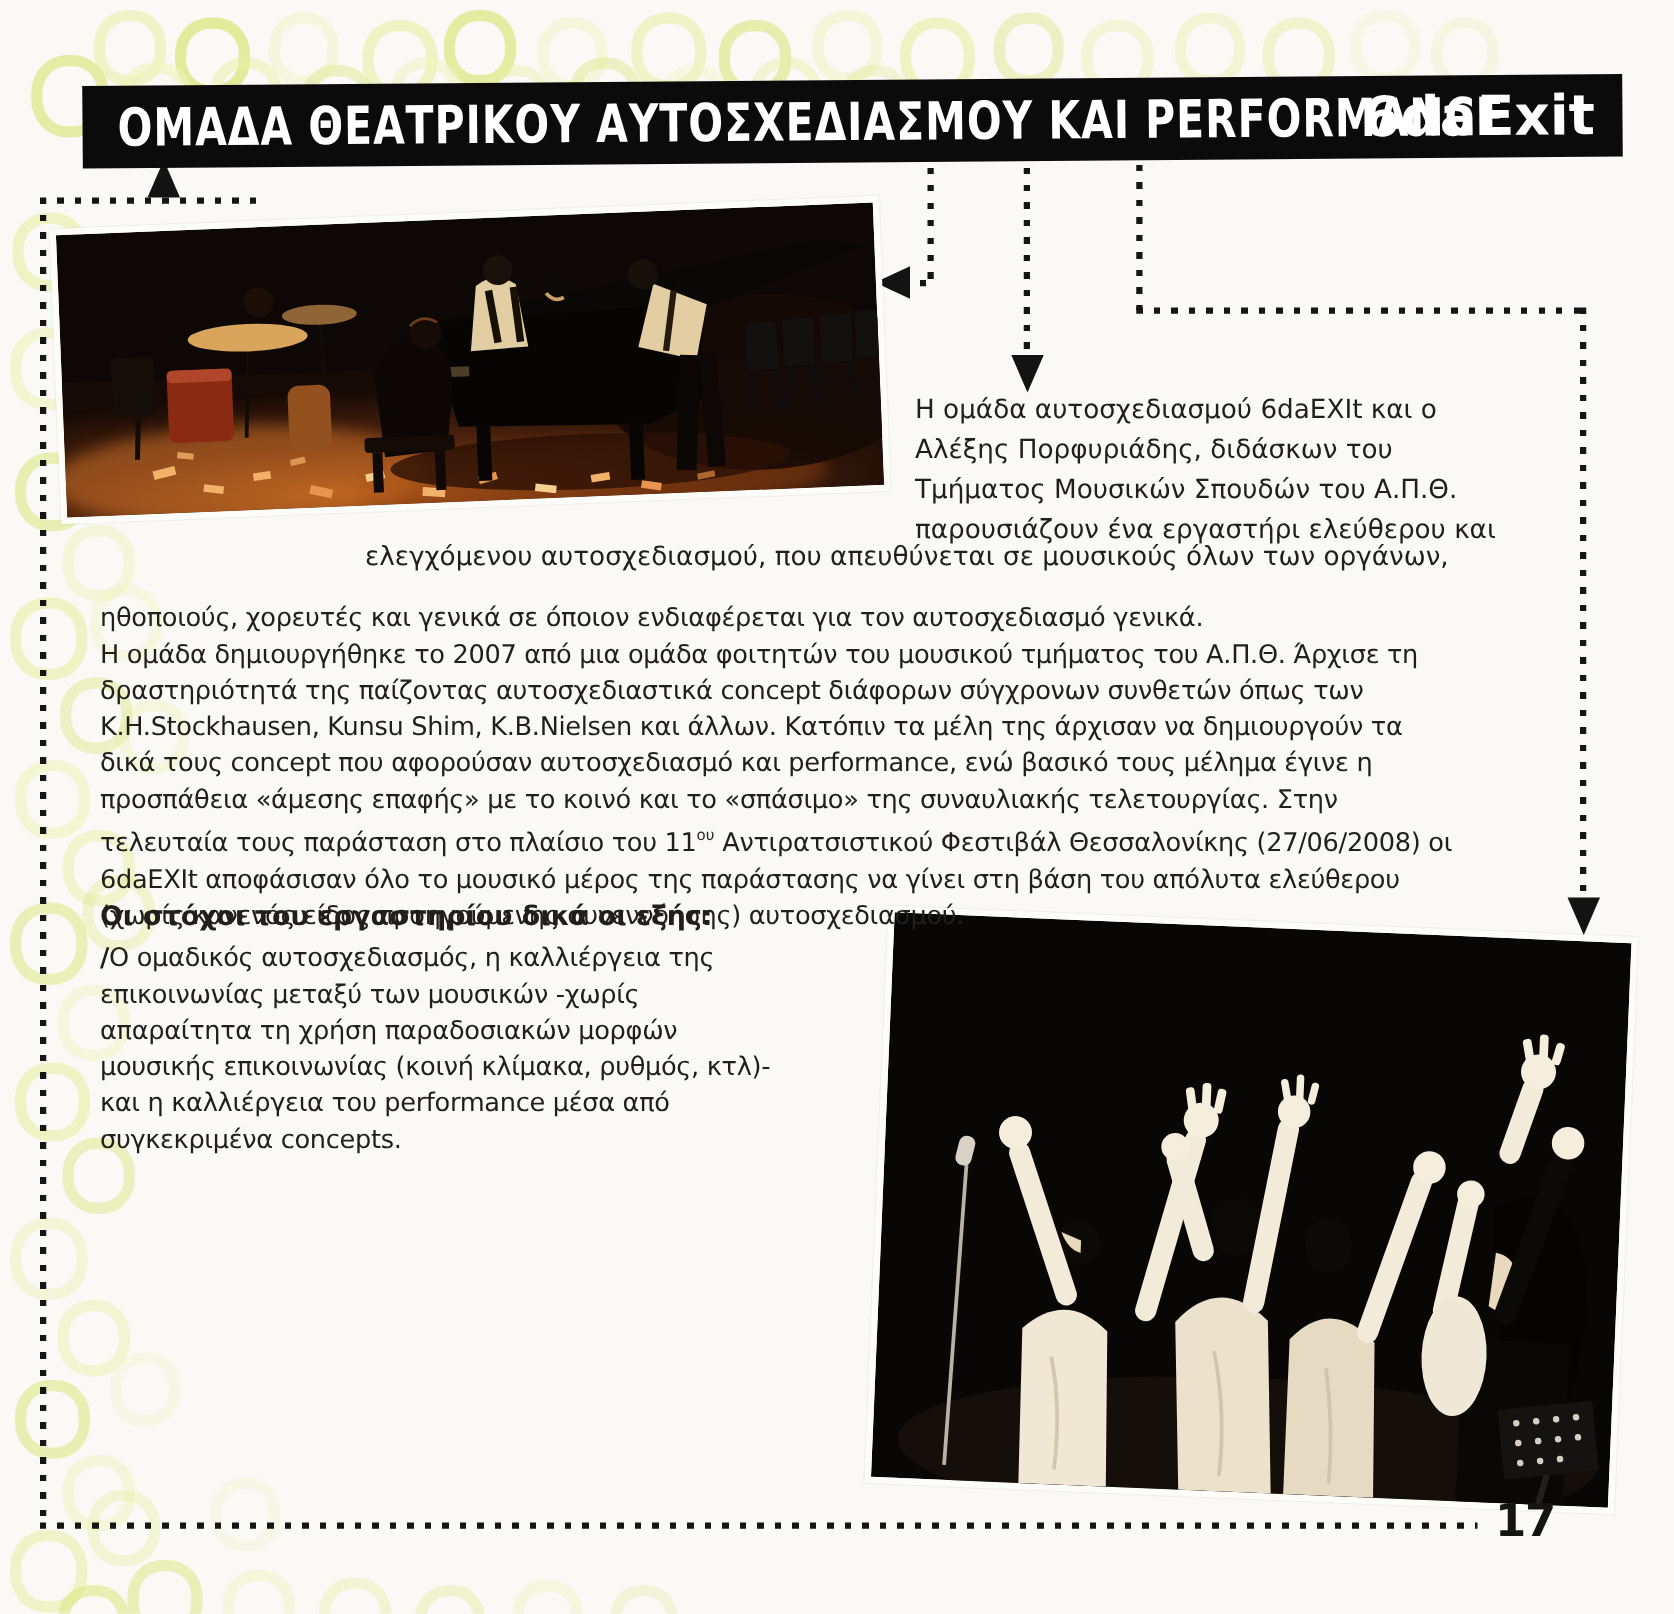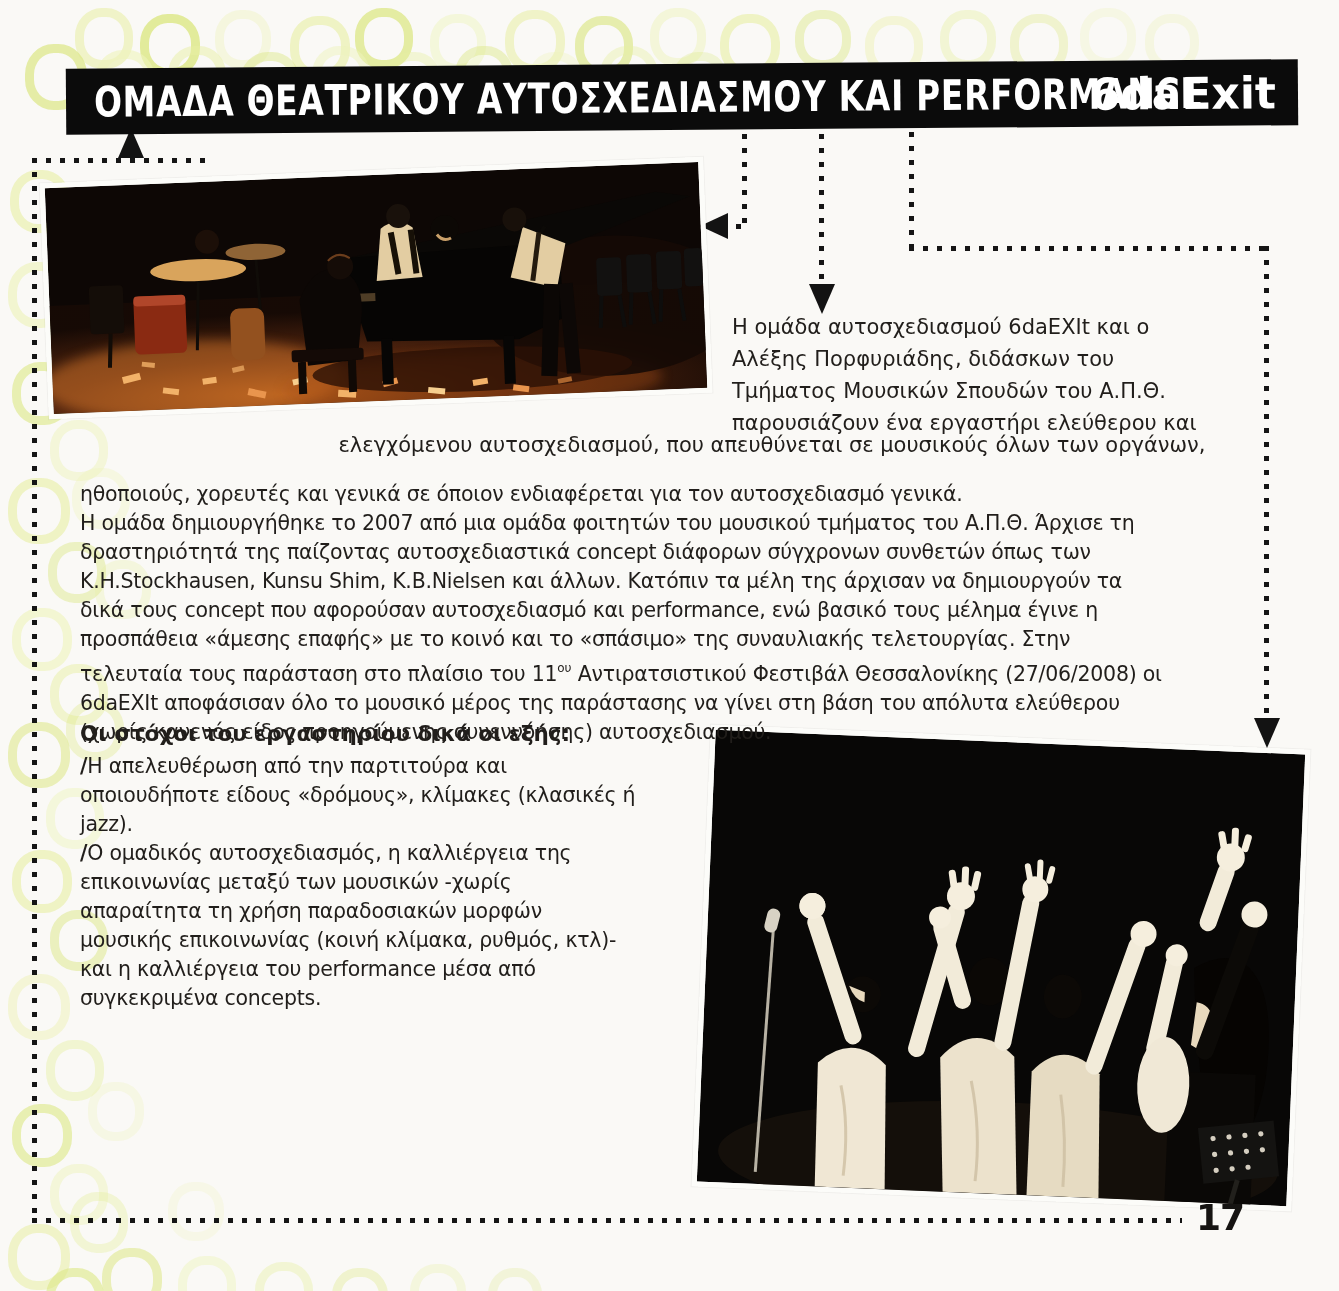--- a/index.html
+++ b/index.html
@@ -25,21 +25,21 @@
                  transform:scaleX(0.78);transform-origin:0 50%;margin-left:28px;}
   .header .brand{position:absolute;right:22px;color:#ffffff;font-size:44px;font-weight:800;letter-spacing:0;}
   
   .photo{position:absolute;border:5px solid #fcfcf9;z-index:2;box-shadow:0 0 0 1px rgba(0,0,0,0.04);}
   #photo1{left:44px;top:170px;width:654px;height:226px;transform:rotate(-2.3deg);}
   #photo2{left:701px;top:737px;width:590px;height:452px;transform:rotate(2.4deg);}
   .photo svg{display:block;}
   
   .txt{position:absolute;z-index:3;white-space:pre-line;}
   #intro-right{left:732px;top:311px;width:530px;font-size:21px;line-height:32px;}
-  #wrap-line{left:292px;top:433px;width:960px;font-size:21px;text-align:center;white-space:nowrap;}
+  #wrap-line{left:292px;top:433px;width:960px;font-size:21px;text-align:left;white-space:nowrap;}
   #main-para{left:80px;top:480px;width:1210px;font-size:20.5px;line-height:29px;letter-spacing:-0.25px;}
   #goals-heading{left:80px;top:721px;width:640px;font-size:21.5px;font-weight:700;white-space:nowrap;}
   #goals{left:80px;top:752px;width:700px;font-size:20.5px;line-height:29px;letter-spacing:-0.25px;z-index:3;position:absolute;}
   .goal-item .pfx{font-weight:800;}
   .sup{font-size:12px;vertical-align:9px;letter-spacing:0;}
   #page-num{left:1196px;top:1197px;font-size:36px;font-weight:800;letter-spacing:-1px;z-index:3;color:#161412;}
 </style>
 </head>
 <body>
 
@@ -310,23 +310,20 @@
 K.H.Stockhausen, Kunsu Shim, K.B.Nielsen και άλλων. Κατόπιν τα μέλη της άρχισαν να δημιουργούν τα
 δικά τους concept που αφορούσαν αυτοσχεδιασμό και performance, ενώ βασικό τους μέλημα έγινε η
 προσπάθεια «άμεσης επαφής» με το κοινό και το «σπάσιμο» της συναυλιακής τελετουργίας. Στην
 τελευταία τους παράσταση στο πλαίσιο του 11</span><span class="sup">ου</span><span> Αντιρατσιστικού Φεστιβάλ Θεσσαλονίκης (27/06/2008) οι
 6daEXIt αποφάσισαν όλο το μουσικό μέρος της παράστασης να γίνει στη βάση του απόλυτα ελεύθερου
 (χωρίς κανενός είδος προηγούμενης συνεννόησης) αυτοσχεδιασμού.</span></div>
 
   <div class="txt" id="goals-heading">Οι στόχοι του εργαστηρίου δικά οι εξής:</div>
 
   <div id="goals">
-    <div class="goal-item"><span class="pfx">/</span><span class="txt-inline" style="white-space:pre-line;">Η απελευθέρωση από την παρτιτούρα και
-οποιουδήποτε είδους «δρόμους», κλίμακες (κλασικές ή
-jazz).</span></div>
     <div class="goal-item"><span class="pfx">/</span><span style="white-space:pre-line;">Ο ομαδικός αυτοσχεδιασμός, η καλλιέργεια της
 επικοινωνίας μεταξύ των μουσικών -χωρίς
 απαραίτητα τη χρήση παραδοσιακών μορφών
 μουσικής επικοινωνίας (κοινή κλίμακα, ρυθμός, κτλ)-
 και η καλλιέργεια του performance μέσα από
 συγκεκριμένα concepts.</span></div>
   </div>
 
   <div class="abs" id="page-num">17</div>
 

